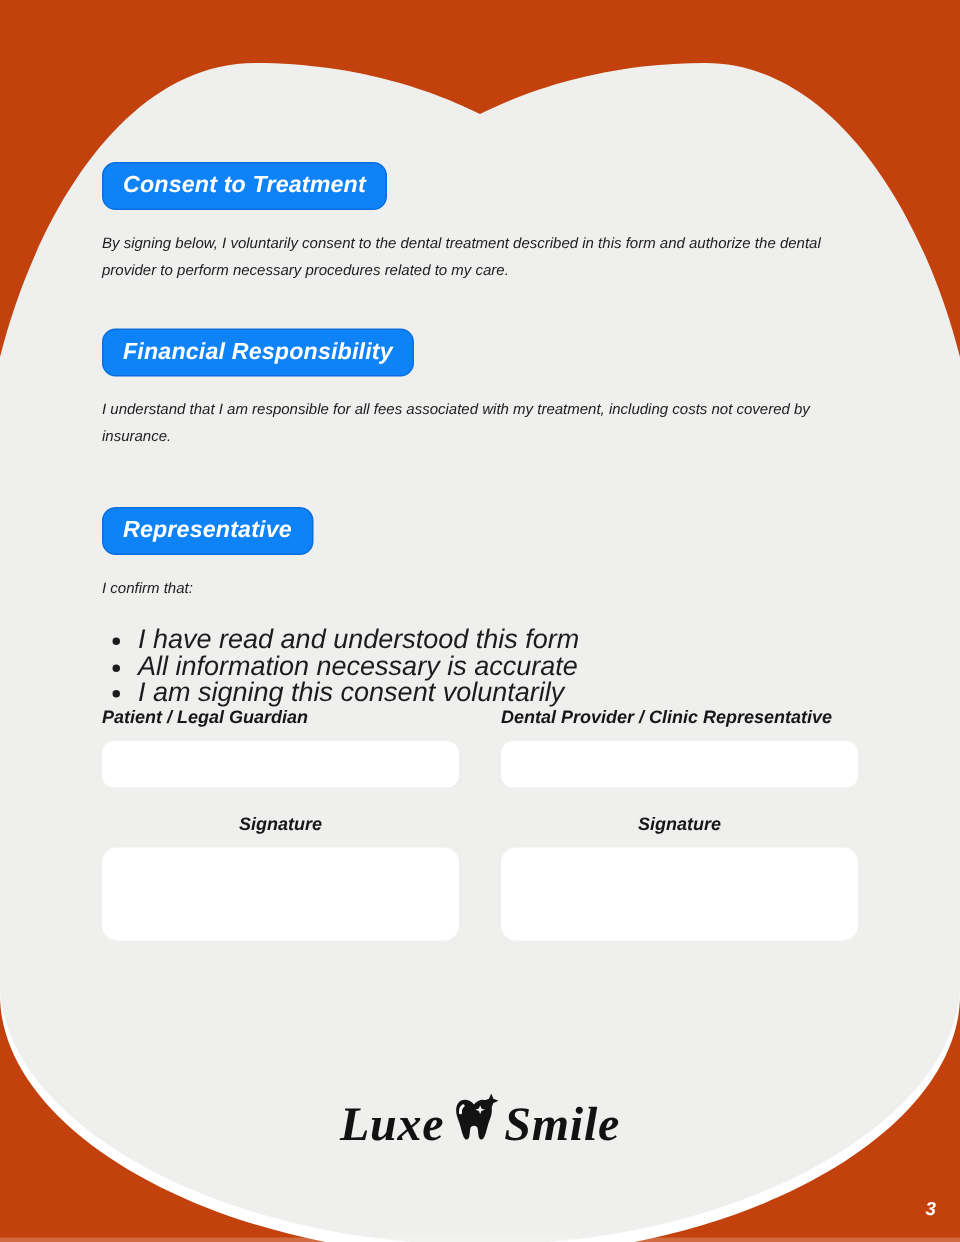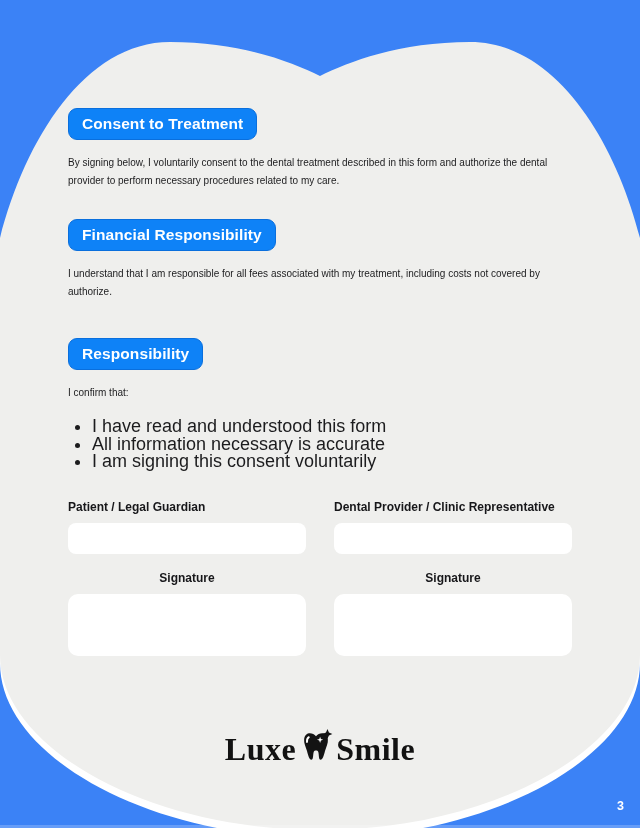--- a/index.html
+++ b/index.html
@@ -1,20 +1,21 @@
 <!DOCTYPE html>
 <html><head>
 <meta charset="utf-8">
 <style>
   html,body { margin:0; padding:0; background:#444; }
   .page {
     position:relative; width:640px; height:828px; overflow:hidden;
-    background:#3b82f6;
+    background:#c2410c;
     font-family:"Liberation Sans","DejaVu Sans",sans-serif;
     color:#1c1c1e;
+    font-style:italic;
   }
   .blob-svg { position:absolute; left:0; top:0; width:640px; height:828px; display:block; }
   .content { position:absolute; left:68px; right:68px; top:108px; }
 
   .badge {
     display:inline-block;
     background:#0e82f7;
     border:1px solid #0a6fdd;
     color:#ffffff;
     font-weight:bold;
@@ -29,21 +30,20 @@
     line-height:18px;
     margin:14px 0 0 0;
     max-width:504px;
   }
   .sec-1 { margin-bottom:29px; }
   .sec-2 { margin-bottom:37px; }
   .bullet-list { margin:16px 0 0 0; padding-left:24px; }
   .bullet-list li { font-size:18px; line-height:17.6px; }
 
   .sig-grid {
-    margin-top:29px;
     display:grid;
     grid-template-columns:1fr 1fr;
     column-gap:28px;
   }
   .field-label {
     font-size:12px; line-height:14px; font-weight:bold;
     white-space:nowrap; margin-bottom:9px; color:#17171a;
   }
   .input-box { background:#ffffff; border-radius:8px; }
   .name-box { height:31px; margin-bottom:17px; }
@@ -80,25 +80,25 @@
 
   <div class="content">
 
     <section class="sec-1">
       <span class="badge">Consent to Treatment</span>
       <p class="body-text">By signing below, I voluntarily consent to the dental treatment described in this form and authorize the dental provider to perform necessary procedures related to my care.</p>
     </section>
 
     <section class="sec-2">
       <span class="badge">Financial Responsibility</span>
-      <p class="body-text">I understand that I am responsible for all fees associated with my treatment, including costs not covered by authorize.</p>
+      <p class="body-text">I understand that I am responsible for all fees associated with my treatment, including costs not covered by insurance.</p>
     </section>
 
     <section>
-      <span class="badge">Responsibility</span>
+      <span class="badge">Representative</span>
       <p class="body-text">I confirm that:</p>
       <ul class="bullet-list">
         <li>I have read and understood this form</li>
         <li>All information necessary is accurate</li>
         <li>I am signing this consent voluntarily</li>
       </ul>
     </section>
 
     <div class="sig-grid">
 

